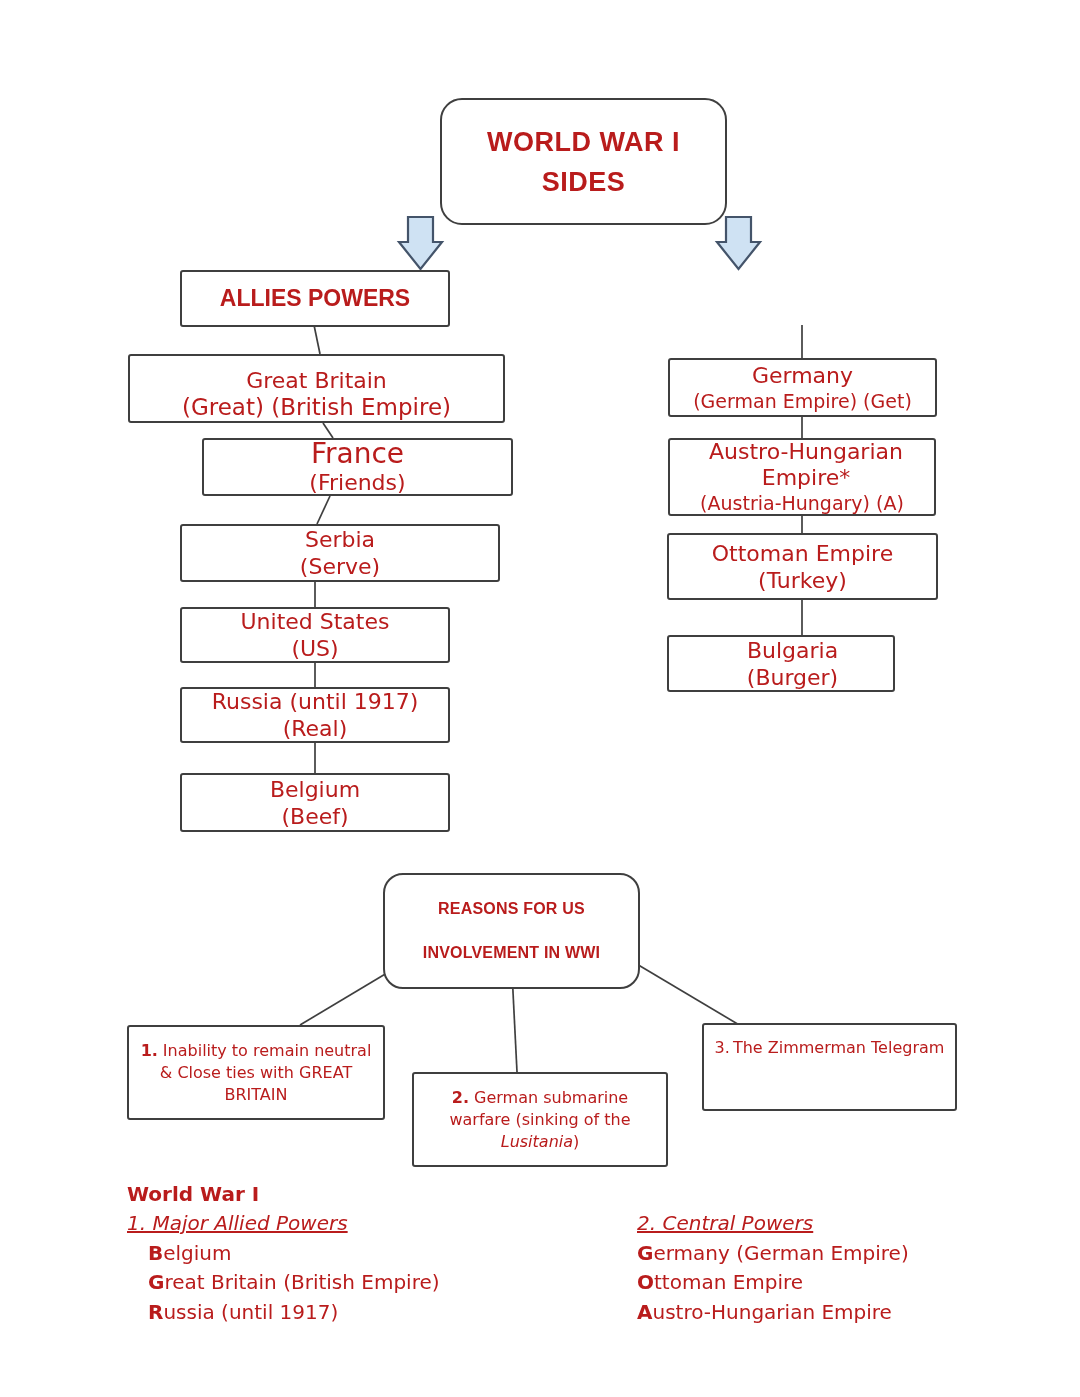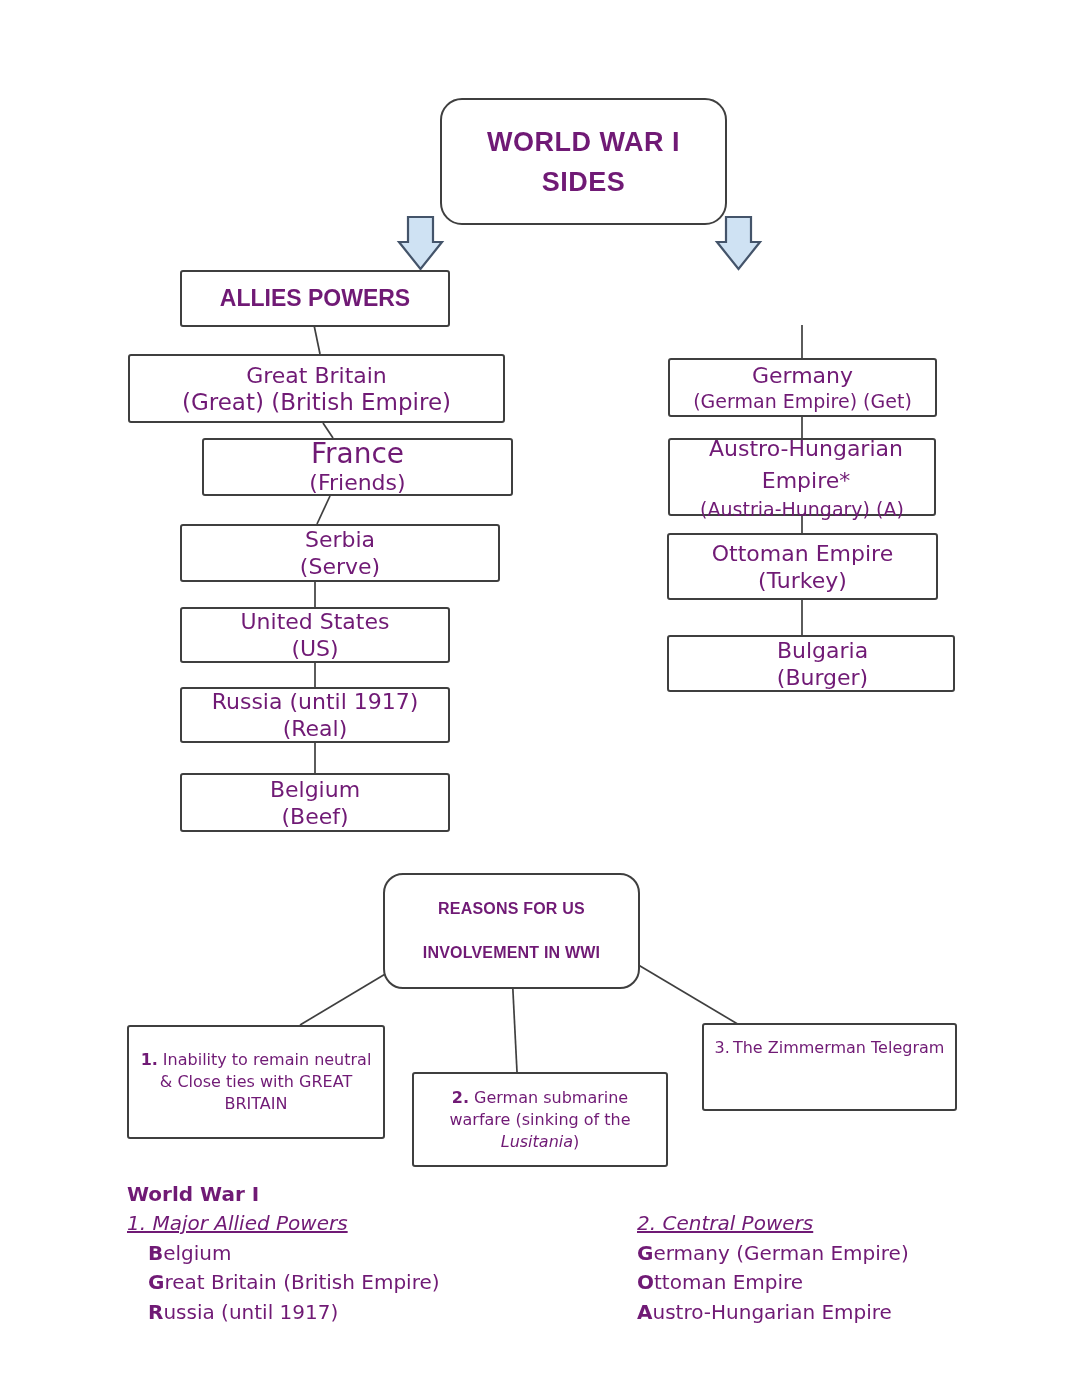--- a/index.html
+++ b/index.html
@@ -1,21 +1,21 @@
 <!DOCTYPE html>
 <html><head>
 <meta charset="utf-8">
 <style>
   html,body{margin:0;padding:0;background:#ffffff;}
   .page{
     position:relative;
     width:1080px;height:1397px;
     background:#ffffff;
     font-family:"DejaVu Sans", sans-serif;
-    color:#701a75;
+    color:#b91c1c;
     overflow:hidden;
   }
   svg.connectors{
     position:absolute;left:0;top:0;width:1080px;height:1397px;
     pointer-events:none;
   }
   svg.connectors line{stroke:#3f3f3f;stroke-width:1.7;}
   svg.connectors polygon{stroke:#44546a;stroke-width:2.2;stroke-linejoin:miter;}
   .box{
     position:absolute;background:#ffffff;
@@ -29,42 +29,42 @@
   .title-box{
     left:440px;top:98px;width:287px;height:127px;
     border-radius:22px;font-size:27px;line-height:40px;letter-spacing:.5px;
   }
   .header-allies{left:180px;top:270px;width:270px;height:57px;font-size:23px;}
   .header-central{left:668px;top:270px;width:269px;height:55px;font-size:23px;}
   .member .mname{font-size:22px;line-height:27px;}
   .member .mname.large{font-size:28px;line-height:31px;}
   .member .mnem{font-weight:400;font-size:22px;line-height:27px;}
   .member .mnem.small{font-size:19px;line-height:24px;}
-  .m-gb{left:128px;top:354px;width:377px;height:69px;}
+  .m-gb{left:128px;top:354px;width:377px;height:69px;justify-content:flex-end;}
   .m-gb .mnem{font-size:23px;}
   .m-fr{left:202px;top:438px;width:311px;height:58px;}
   .m-sr{left:180px;top:524px;width:320px;height:58px;}
   .m-us{left:180px;top:607px;width:270px;height:56px;}
   .m-ru{left:180px;top:687px;width:270px;height:56px;}
   .m-be{left:180px;top:773px;width:270px;height:59px;}
   .m-ge{left:668px;top:358px;width:269px;height:59px;}
   .m-ah{left:668px;top:438px;width:268px;height:78px;}
-  .m-ah .mname{line-height:32px;margin-left:8px;}
+  .m-ah .mname{line-height:26px;margin-left:8px;}
   .m-ot{left:667px;top:533px;width:271px;height:67px;}
-  .m-bg{left:667px;top:635px;width:288px;height:57px;padding-left:23px;}
+  .m-bg{left:667px;top:635px;width:228px;height:57px;padding-left:23px;}
   .reasons-box{
     left:383px;top:873px;width:257px;height:116px;
     border-radius:20px;font-size:16px;line-height:24px;letter-spacing:.2px;gap:20px;
   }
   .reason{
     font-size:16px;line-height:22px;padding:6px 10px;
   }
   .reason .rnum{font-weight:700;margin-right:5px;}
   .reason .rtext i{font-style:italic;}
-  .r1{left:127px;top:1025px;width:258px;height:114px;}
+  .r1{left:127px;top:1025px;width:258px;height:95px;}
   .r2{left:412px;top:1072px;width:256px;height:95px;}
   .r3{left:702px;top:1023px;width:255px;height:88px;justify-content:flex-start;padding-top:12px;}
   .r3 .rnum{font-weight:400;margin-right:3px;}
   .notes-title{
     position:absolute;left:127px;top:1180px;
     font-size:20px;font-weight:700;line-height:29px;
   }
   .notes-col{position:absolute;font-size:20px;line-height:29.5px;}
   .col1{left:127px;top:1209px;}
   .col2{left:637px;top:1209px;}

